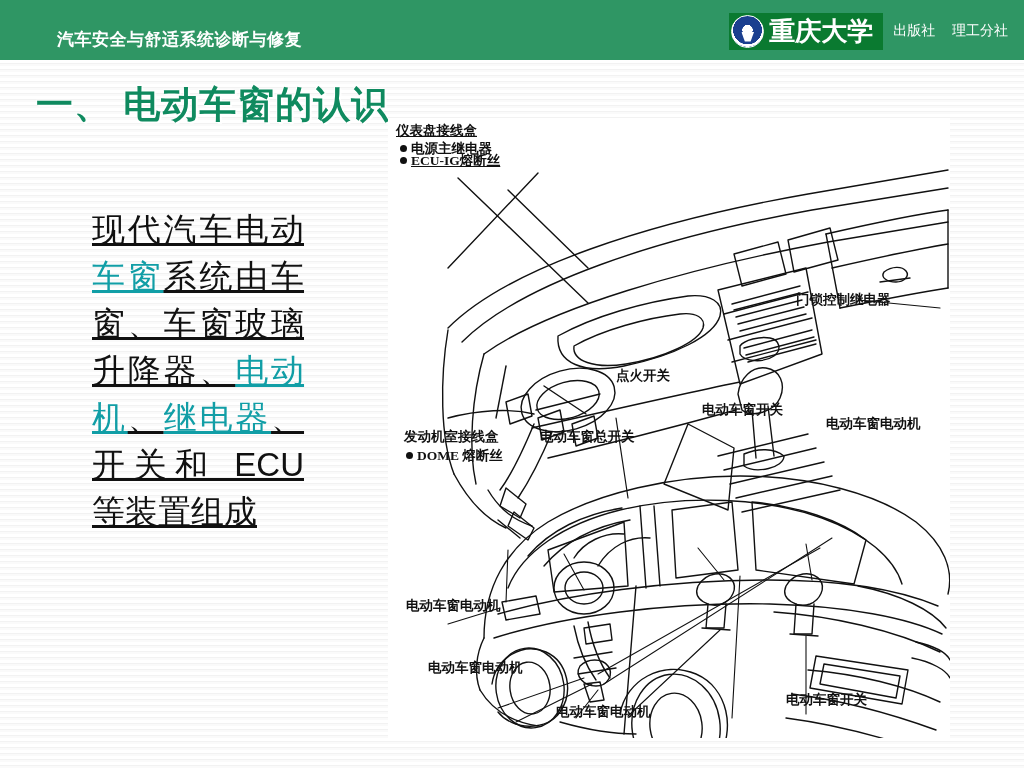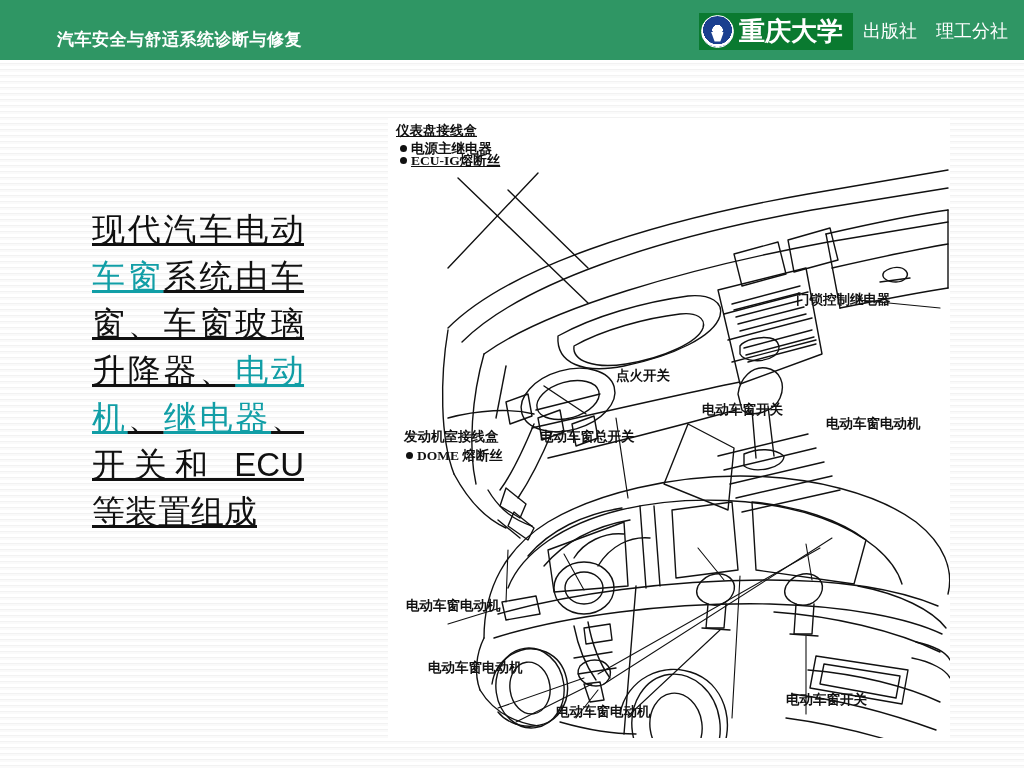--- a/index.html
+++ b/index.html
@@ -89,21 +89,21 @@
   .brand-cn {
     font-family: "Liberation Serif", "DejaVu Serif", serif;
     font-size: 26px;
     font-weight: bold;
     color: #ffffff;
     padding: 0 6px 0 5px;
     line-height: 33px;
     white-space: nowrap;
   }
   .brand-sub {
-    font-size: 18px;
+    font-size: 14px;
     color: #ffffff;
     margin-left: 10px;
     white-space: nowrap;
   }
   .brand-sub .gap { display: inline-block; width: 9px; }
 
   
   .slide-title {
     position: absolute;
     left: 36px;
@@ -184,20 +184,21 @@
       <span class="brand-emblem"></span>
       <span class="brand-cn">重庆大学</span>
     </div>
     <span class="brand-sub">
       <span>出版社</span>
       <span class="gap"></span>
       <span>理工分社</span>
     </span>
   </div>
 
+  <div class="slide-title">一、 电动车窗的认识</div>
 
   <div class="body-text">
     <span>现代汽车电动</span><span class="lnk">车窗</span><span>系统由车窗、车窗玻璃升降器、</span><span class="lnk">电动机</span><span>、</span><span class="lnk">继电器</span><span>、开关和 ECU 等装置组成</span>
   </div>
 
   <div class="figure">
 
     <svg width="562" height="620" viewBox="0 0 562 620">
       <g fill="none" stroke="#111" stroke-width="1.4" stroke-linejoin="round" stroke-linecap="round">
 

